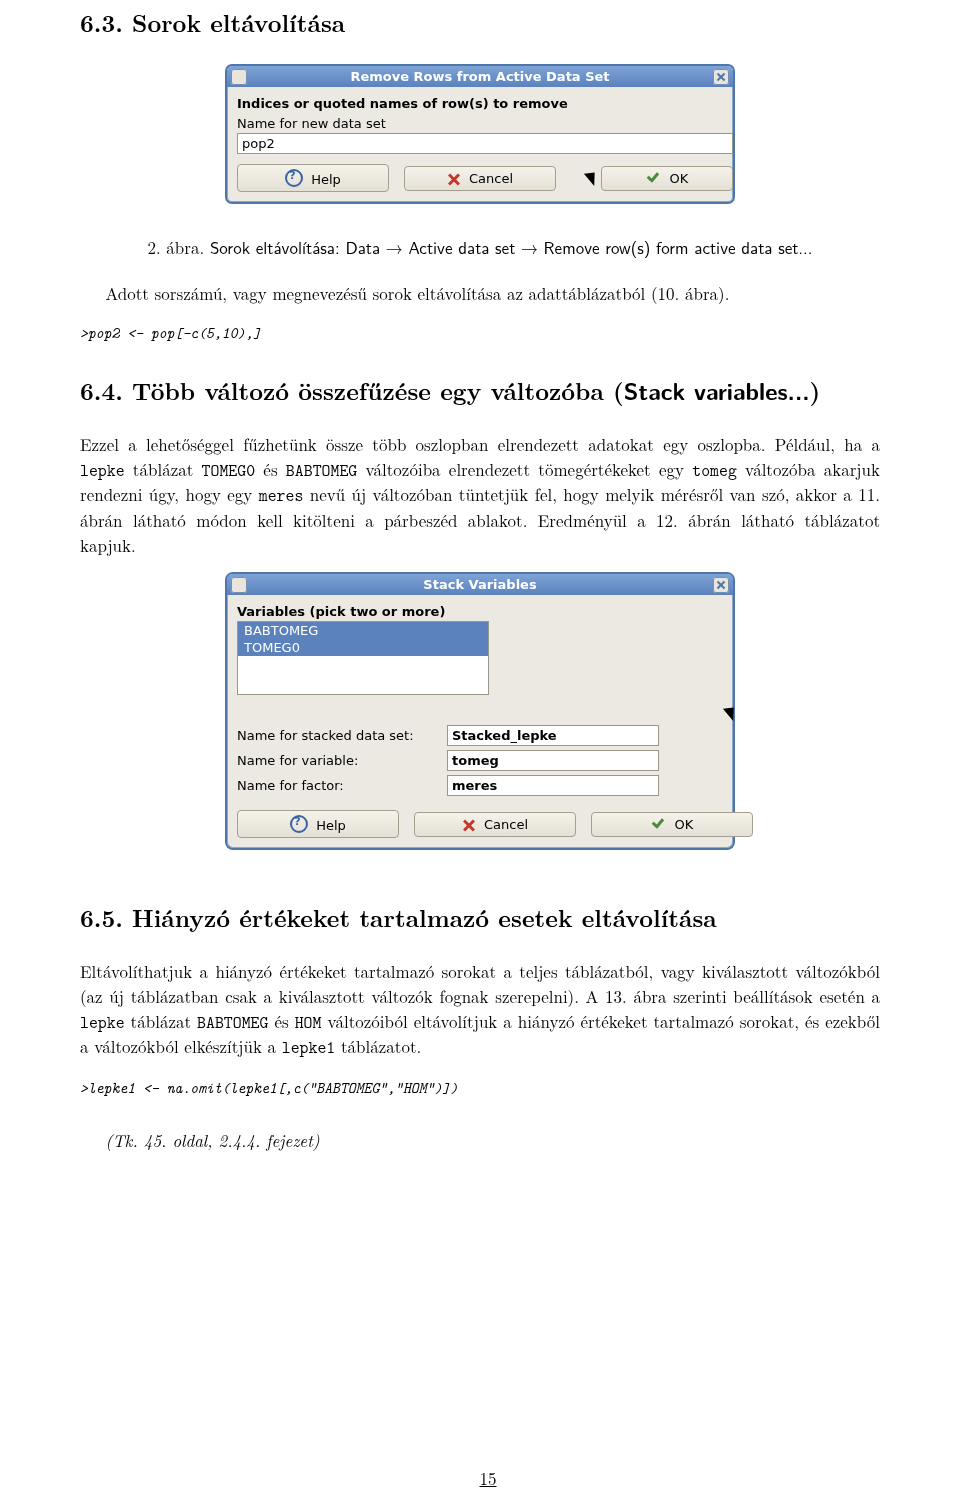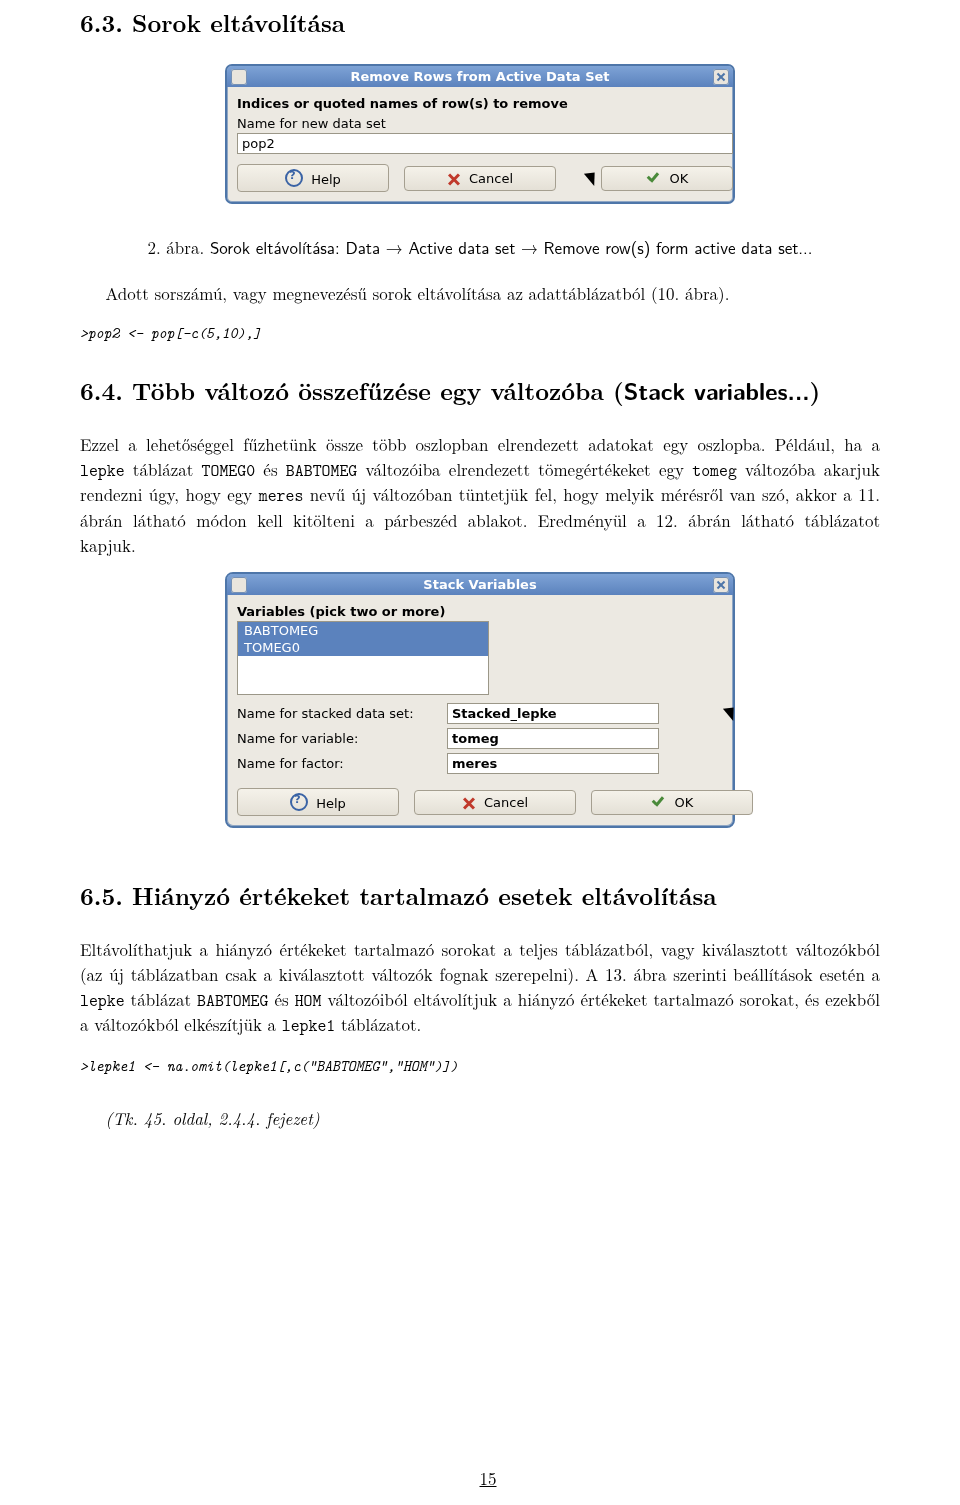--- a/index.html
+++ b/index.html
@@ -173,21 +173,21 @@
   .listbox .item {
     padding:1px 6px;
     color:#fff;
     background:#5b82bd;
     font-size:13px;
   }
   .gridfields {
     display:grid;
     grid-template-columns: 210px 1fr;
     row-gap:4px;
-    margin-top:8px;
+    margin-top:30px;
     align-items:center;
   }
   .gridfields input[type=text]{ width:212px;font-weight:bold; }
   .dlg2 .btnrow { justify-content:space-between; margin-top:14px;}
   .dlg2 .btn { min-width:140px; }
   .dlg2 .mouse {
     position:absolute; right:-6px; top:130px;
   }
 </style>
 </head>

